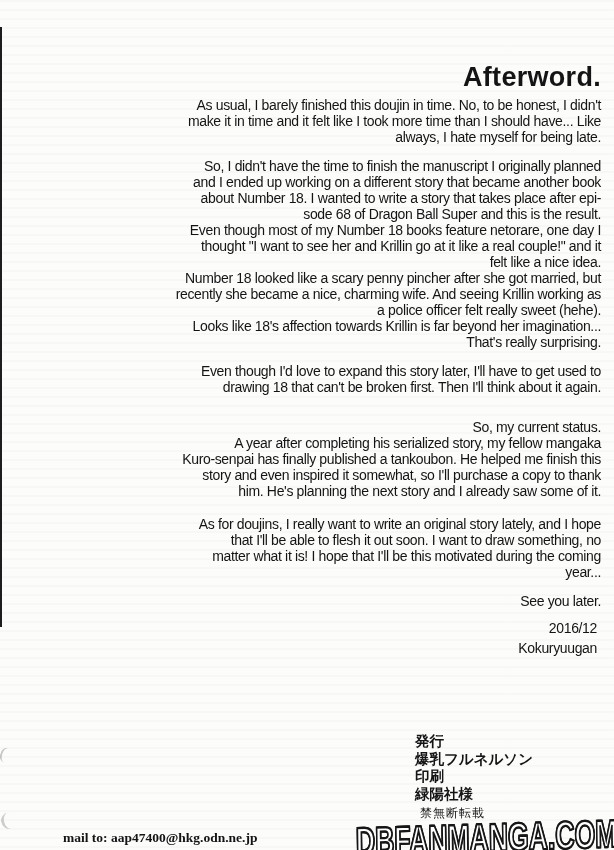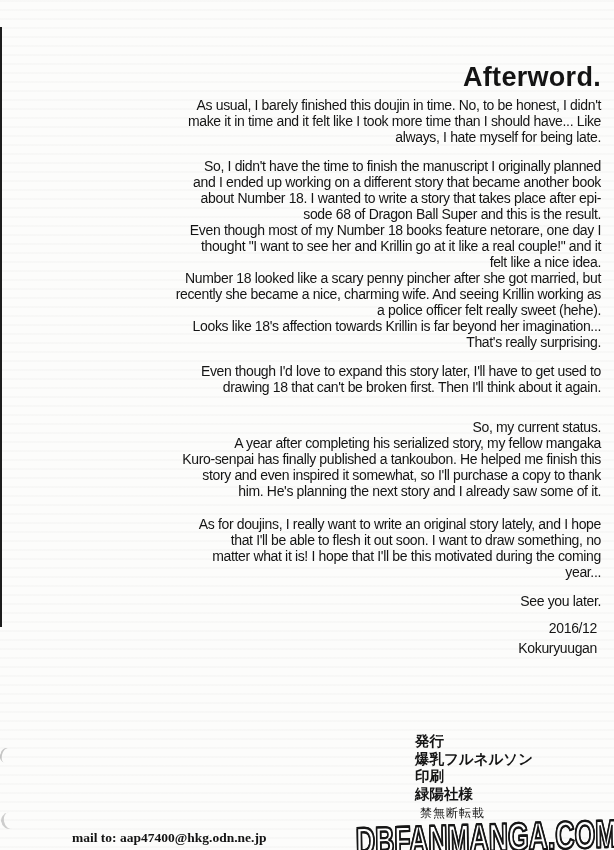--- a/index.html
+++ b/index.html
@@ -58,21 +58,21 @@
     position: absolute;
     left: 56px; top: 772px;
     font-family: "Liberation Serif", serif;
     font-weight: bold;
     font-size: 13.5px;
     line-height: 19.5px;
     white-space: pre-line;
   }
   .mail-line {
     position: absolute;
-    left: 72px; top: 830px;
+    left: 63px; top: 830px;
     font-family: "Liberation Serif", serif;
     font-weight: bold;
     font-size: 13.5px;
   }
 
   .publisher-block {
     position: absolute;
     left: 406px; top: 733px;
     font-weight: bold;
     font-size: 14.5px;

